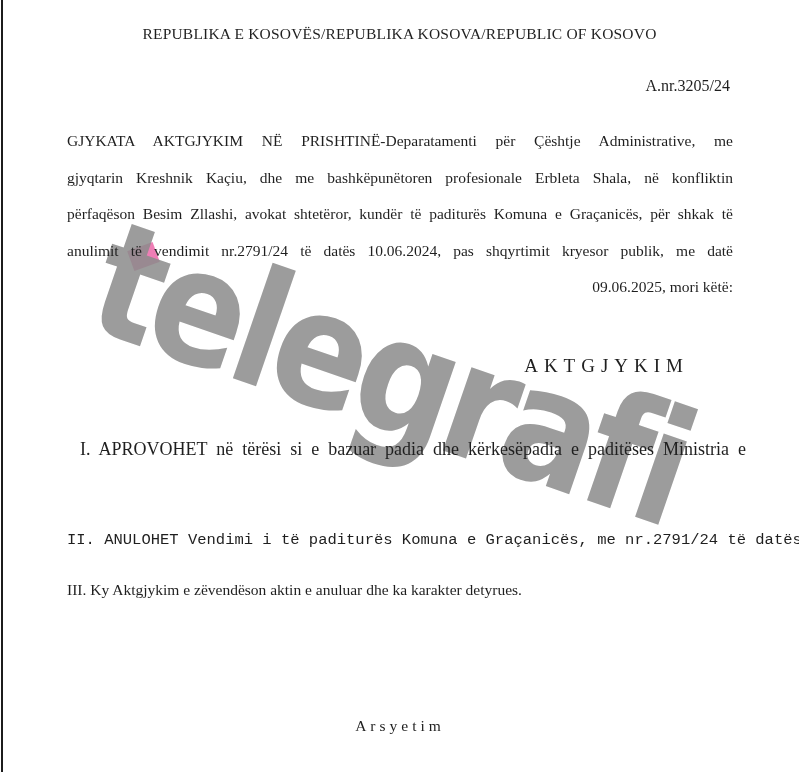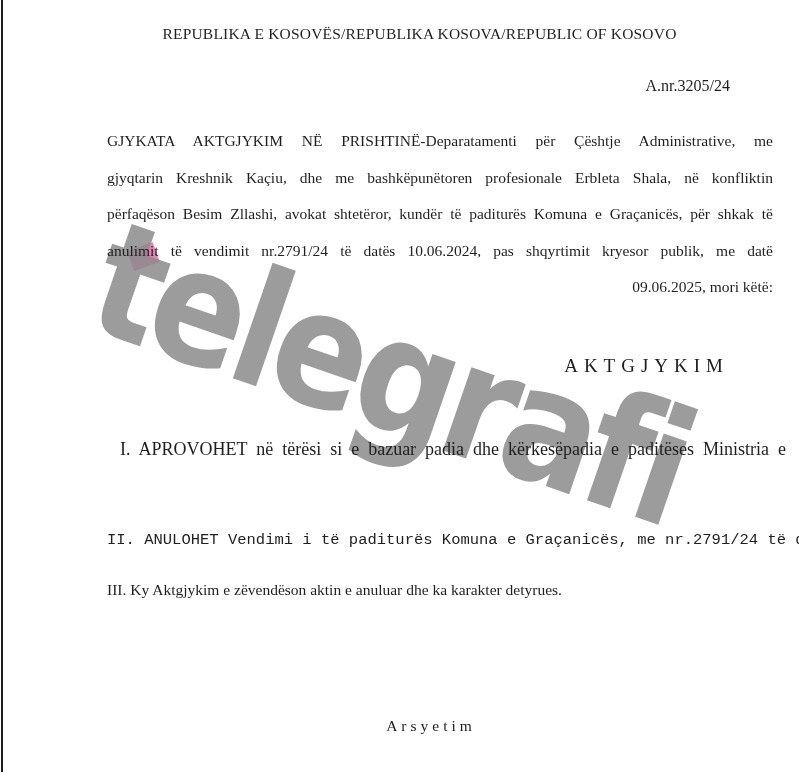--- a/index.html
+++ b/index.html
@@ -51,21 +51,20 @@
     top: 246px;
     width: 27px;
     height: 21px;
     background: #ee7eb5;
     transform: rotate(-20deg);
   }
   
   .doc-text {
     position: absolute;
     z-index: 2;
-    margin-left: 40px;
   }
   .header-line {
     left: 0;
     right: 0;
     top: 25px;
     text-align: center;
     font-size: 15.5px;
     letter-spacing: 0.2px;
     white-space: nowrap;
   }
@@ -111,21 +110,21 @@
     left: 67px;
     width: 680px;
     font-size: 15.5px;
     line-height: 20px;
     white-space: nowrap;
   }
   .ruling-2 { top: 530px; font-family: Liberation Mono, monospace; }
   .ruling-3 { top: 580px; }
   .ruling-4 { top: 633px; }
   .reasoning-heading {
-    left: 63px;
+    left: 72px;
     top: 717px;
     width: 656px;
     text-align: center;
     font-size: 15.5px;
     letter-spacing: 4px;
     white-space: nowrap;
   }
 </style>
 </head>
 <body>

